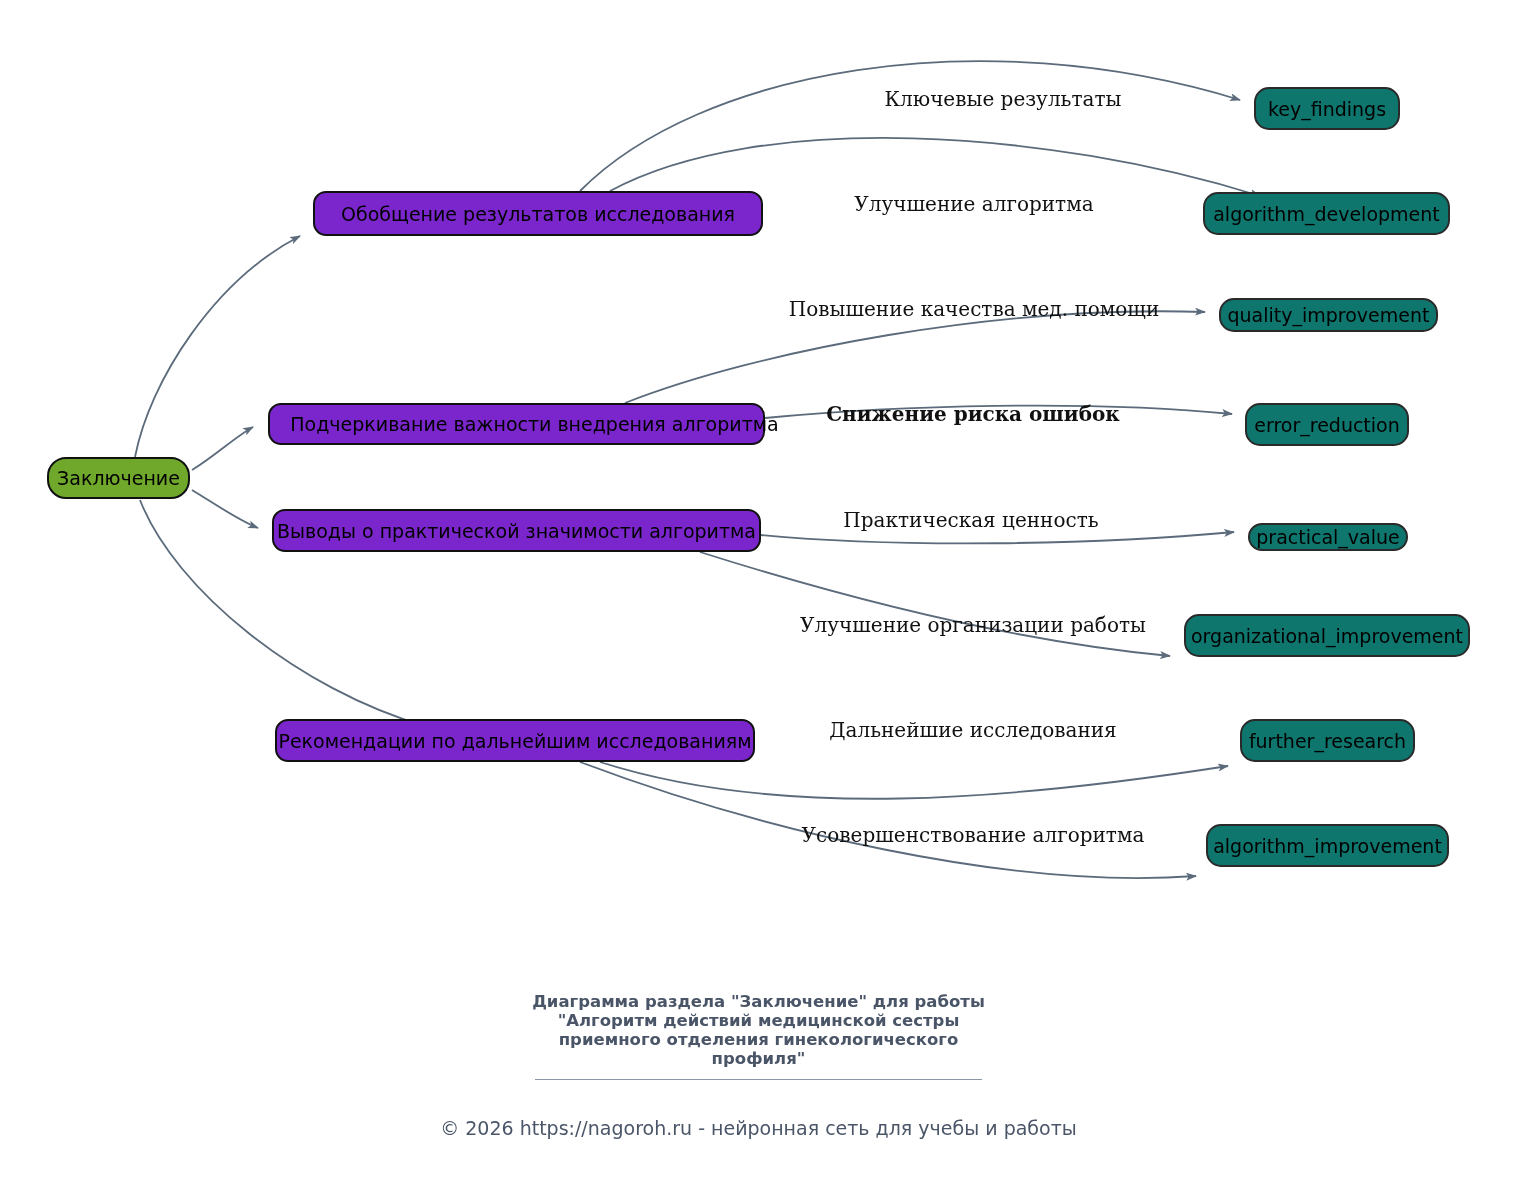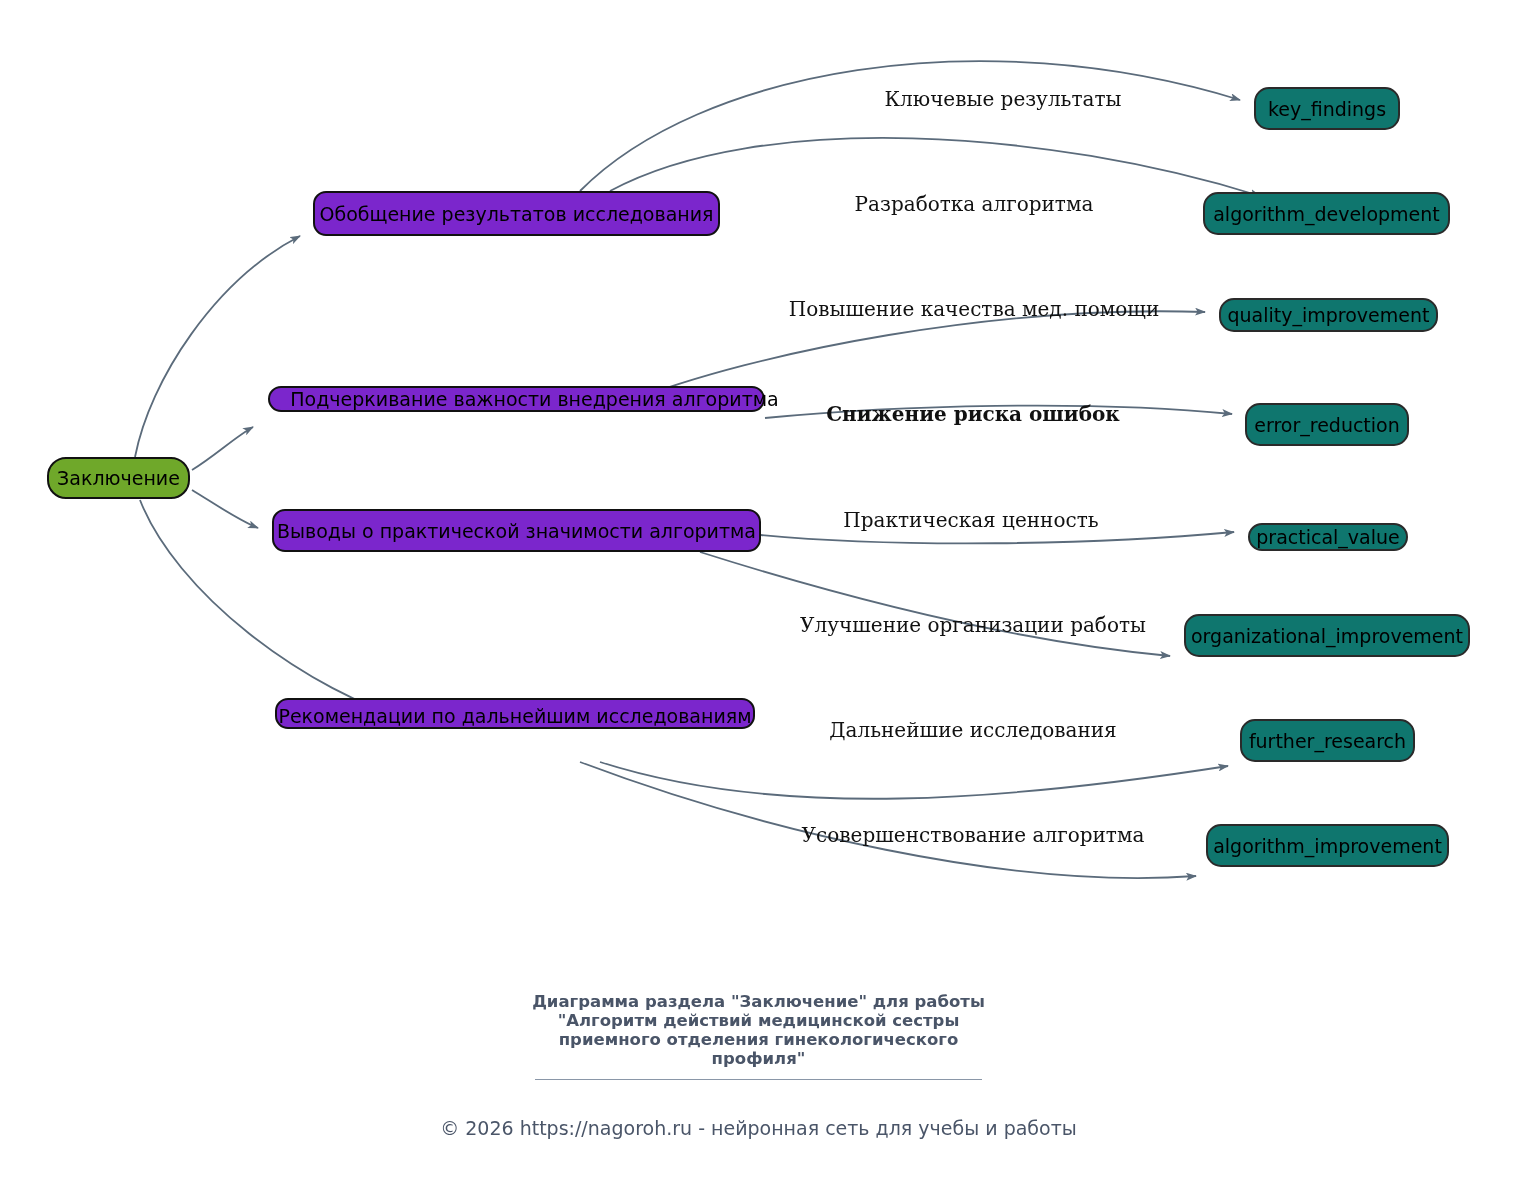--- a/index.html
+++ b/index.html
@@ -117,30 +117,30 @@
 
       <path d="M600,762 C780,820 1010,800 1228,766"></path>
       <path d="M580,762 C760,830 1010,890 1196,876"></path>
     </g>
   </svg>
 
   <div class="node node-root" style="left:47px; top:457px; width:143px; height:42px;">
     <span>Заключение</span>
   </div>
 
-  <div class="node node-branch" style="left:313px; top:191px; width:407px; height:45px;text-align:right;">
+  <div class="node node-branch" style="left:313px; top:191px; width:450px; height:45px;text-align:right;">
     <span>Обобщение результатов исследования</span>
   </div>
-  <div class="node node-branch" style="left:268px; top:386px; width:497px; height:26px;padding-left:36px;">
+  <div class="node node-branch" style="left:268px; top:403px; width:497px; height:42px;padding-left:36px;">
     <span>Подчеркивание важности внедрения алгоритма</span>
   </div>
   <div class="node node-branch" style="left:272px; top:509px; width:489px; height:43px;">
     <span>Выводы о практической значимости алгоритма</span>
   </div>
-  <div class="node node-branch" style="left:275px; top:698px; width:480px; height:31px;align-items:flex-end;">
+  <div class="node node-branch" style="left:275px; top:719px; width:480px; height:43px;">
     <span>Рекомендации по дальнейшим исследованиям</span>
   </div>
 
   <div class="node node-leaf" style="left:1254px; top:87px; width:146px; height:43px;">
     <span>key_findings</span>
   </div>
   <div class="node node-leaf" style="left:1203px; top:192px; width:247px; height:43px;">
     <span>algorithm_development</span>
   </div>
   <div class="node node-leaf" style="left:1219px; top:298px; width:219px; height:34px;">
@@ -156,21 +156,21 @@
     <span>organizational_improvement</span>
   </div>
   <div class="node node-leaf" style="left:1206px; top:824px; width:243px; height:43px;">
     <span>algorithm_improvement</span>
   </div>
   <div class="node node-leaf" style="left:1240px; top:719px; width:175px; height:43px;">
     <span>further_research</span>
   </div>
 
   <div class="edge-label" style="left:976px; top:87px;margin-left:27px;">Ключевые результаты</div>
-  <div class="edge-label" style="left:974px; top:192px;">Разработка алгоритма</div>
+  <div class="edge-label" style="left:974px; top:192px;">Улучшение алгоритма</div>
   <div class="edge-label" style="left:974px; top:297px;">Повышение качества мед. помощи</div>
   <div class="edge-label" style="left:973px; top:402px;font-weight:bold;">Снижение риска ошибок</div>
   <div class="edge-label" style="left:971px; top:508px;">Практическая ценность</div>
   <div class="edge-label" style="left:973px; top:613px;">Улучшение организации работы</div>
   <div class="edge-label" style="left:973px; top:718px;">Дальнейшие исследования</div>
   <div class="edge-label" style="left:973px; top:823px;">Усовершенствование алгоритма</div>
 
   <div class="footer" style="top:992px;">
     <div class="footer-title">
       <div>Диаграмма раздела "Заключение" для работы</div>

